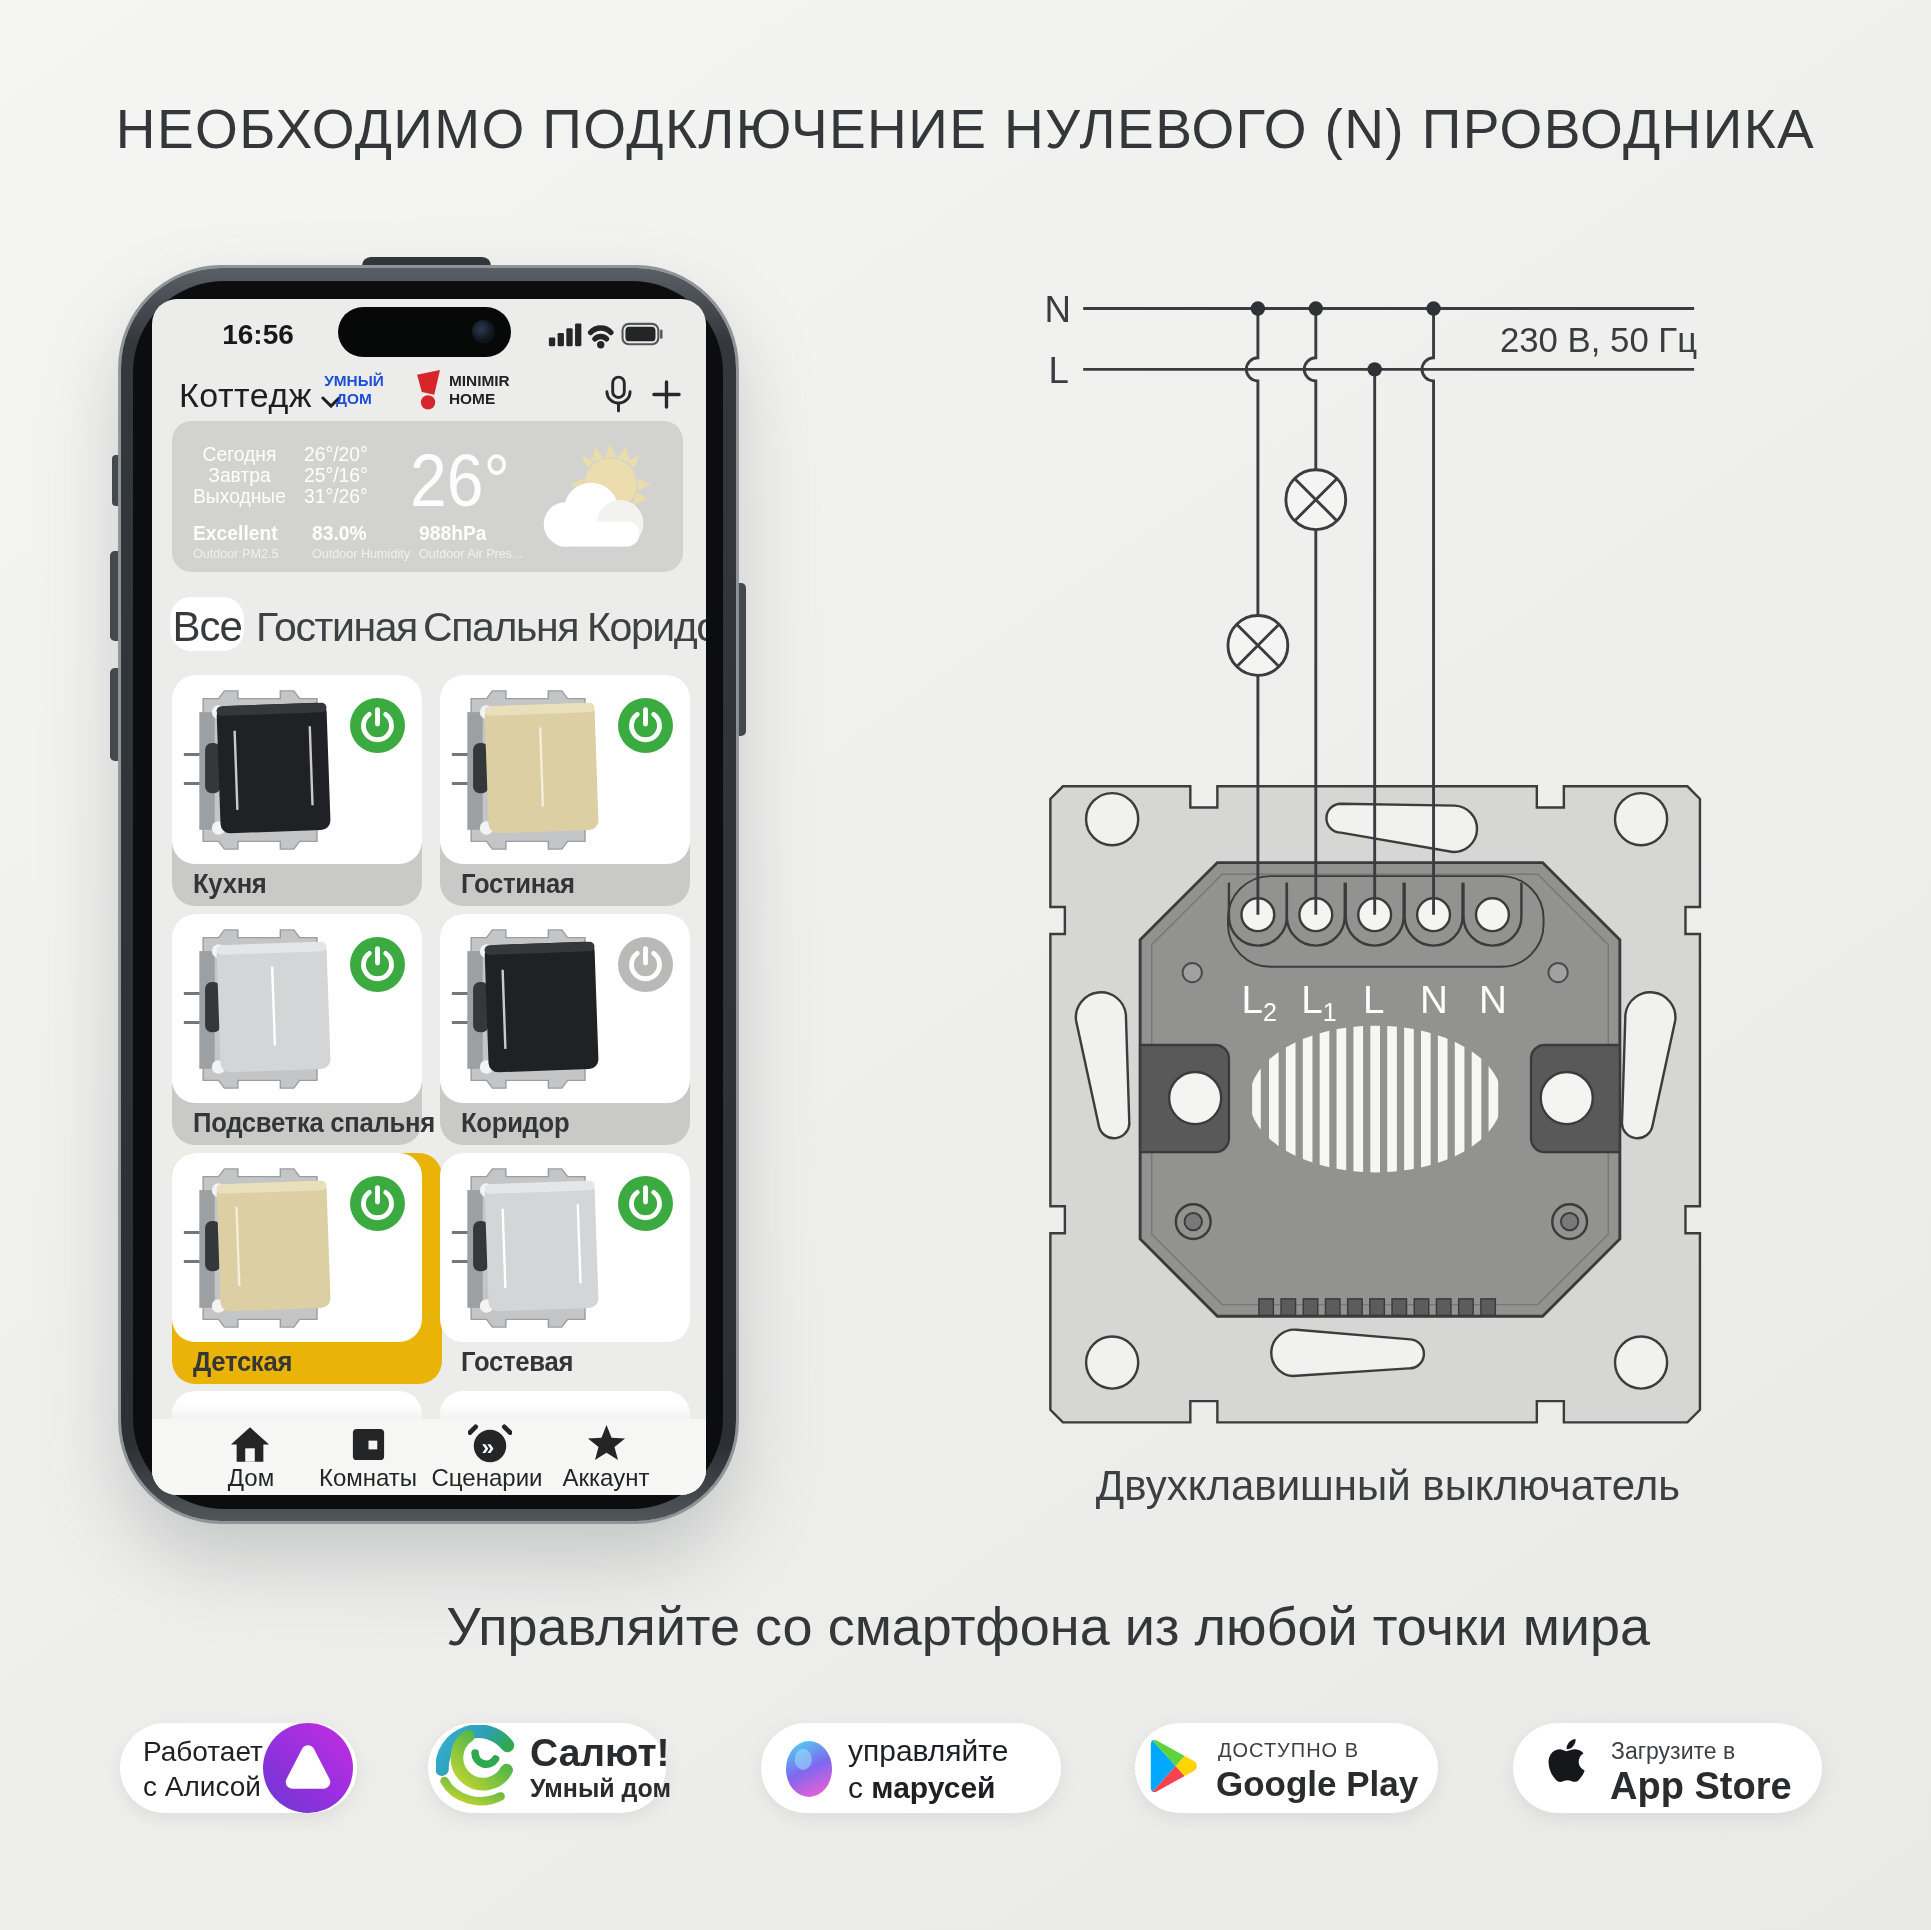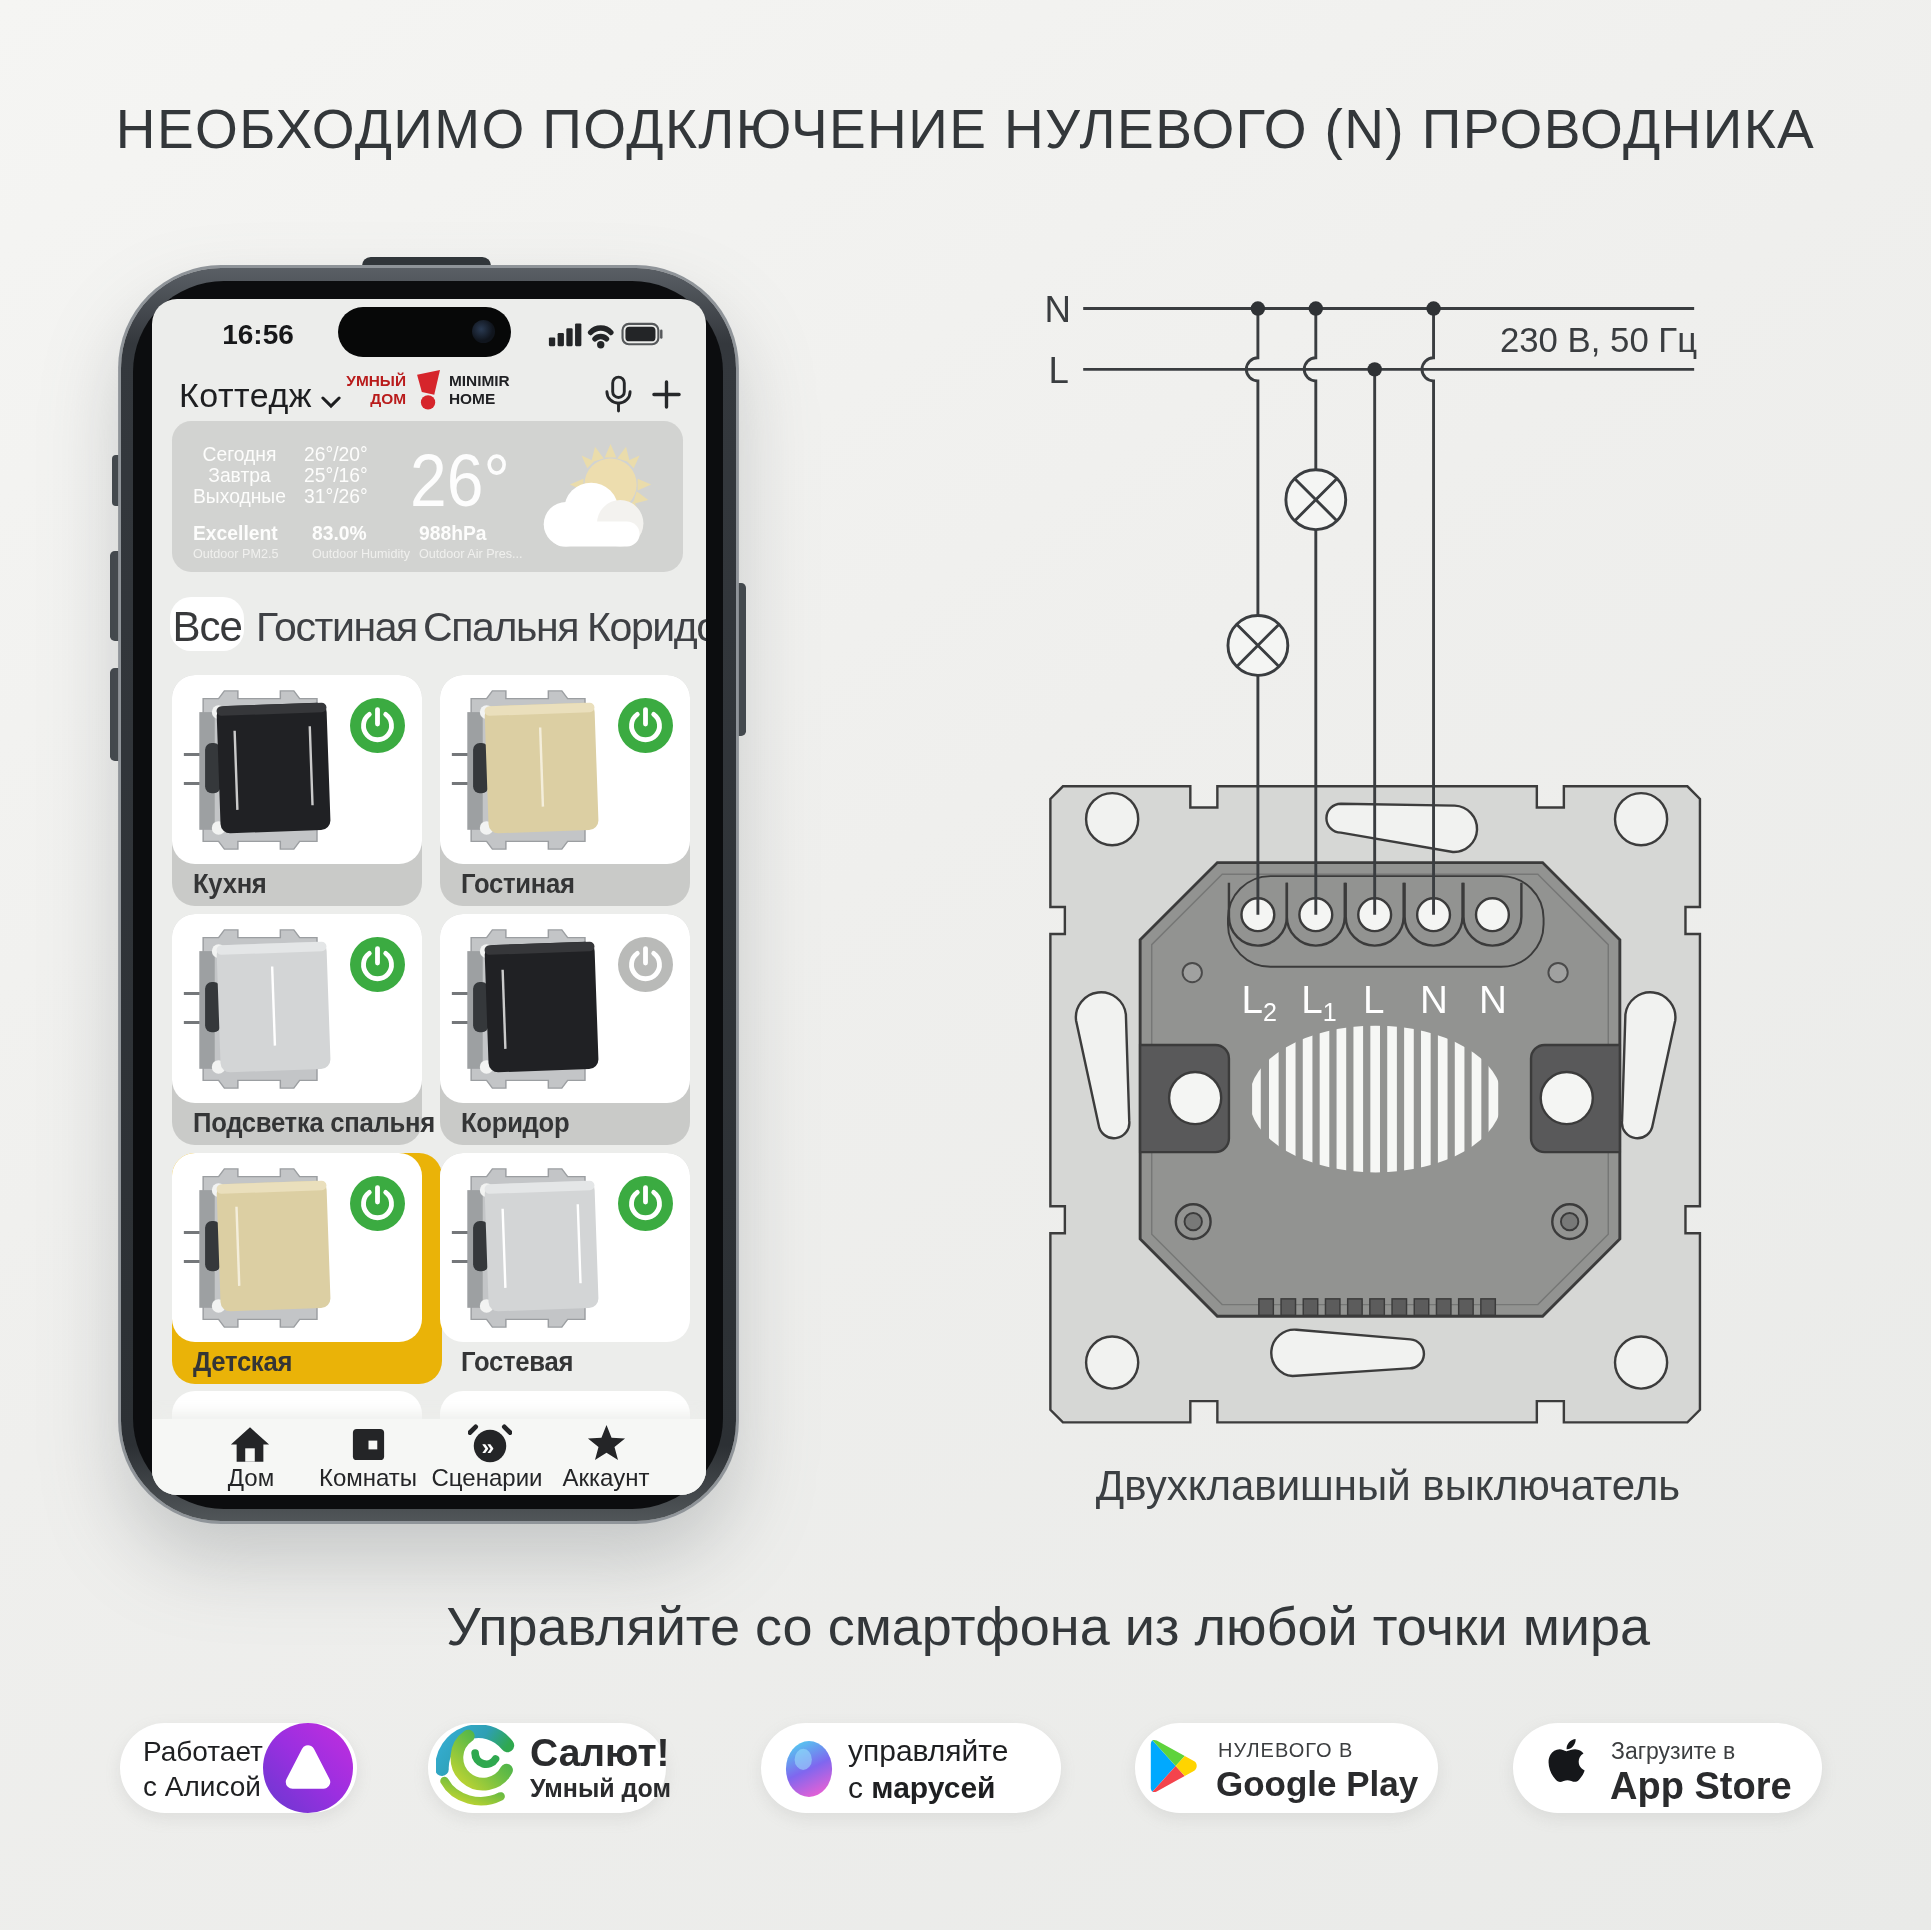--- a/index.html
+++ b/index.html
@@ -51,21 +51,21 @@
         <rect x="83" y="7" width="31" height="15" rx="4" fill="#232527"></rect>
         <path d="M120,11 v7" stroke="#55585a" stroke-width="2.5" stroke-linecap="round"></path>
       </svg>
 
       <div class="abs" style="left:27px;top:77px;font-size:34px;font-weight:500;color:#1d1e20;letter-spacing:0.5px;">Коттедж</div>
 
       <svg class="abs" style="left:168px;top:97px;" width="22" height="13.5" viewBox="0 0 30 20">
         <path d="M3,3 L15,15 L27,3" fill="none" stroke="#1d1e20" stroke-width="4.5" stroke-linecap="round"></path>
       </svg>
 
-      <div class="abs" style="left:150px;top:73px;width:104px;text-align:right;font-size:15.4px;font-weight:700;color:#b91c1c;line-height:18.3px;">УМНЫЙ<br>ДОМ</div>
+      <div class="abs" style="left:150px;top:73px;width:104px;text-align:center;font-size:15.4px;font-weight:700;color:#1d4ed8;line-height:18.3px;">УМНЫЙ<br>ДОМ</div>
 
       <svg class="abs" style="left:264px;top:70px;" width="26" height="42" viewBox="0 0 27 44">
         <path d="M1,6 L25,1 L19,27 L6,24 Z" fill="#d6252b"></path>
         <circle cx="12.5" cy="35" r="7.5" fill="#d6252b"></circle>
       </svg>
 
       <div class="abs" style="left:297px;top:73px;width:116px;text-align:left;font-size:15.4px;font-weight:700;color:#202124;line-height:18.3px;">MINIMIR<br>HOME</div>
 
       <svg class="abs" style="left:452px;top:76px;" width="29" height="41" viewBox="0 0 30 42">
         <rect x="9" y="2" width="12" height="21" rx="6" fill="none" stroke="#26282a" stroke-width="3"></rect>
@@ -504,21 +504,21 @@
     <div class="abs" style="left:87px;top:8.7px;font-size:30px;line-height:37px;color:#1e1f21;">управляйте<br>с <b>марусей</b></div>
   </div>
 
   <div class="abs" style="left:1135px;top:1723px;width:303px;height:90px;border-radius:45px;background:#ffffff;box-shadow:0 5.8px 15.4px rgba(150,152,150,0.18);">
     <svg class="abs" style="left:15.4px;top:15.4px;" width="48" height="56" viewBox="0 0 58 66">
       <path d="M3,2 C1.7,3 1,4.7 1,6.7 V59.3 C1,61.3 1.7,63 3,64 L31,33 Z" fill="#00a9ff"></path>
       <path d="M3,2 C4.3,1.2 6.2,1.2 8.1,2.3 L42,21 L31,33 Z" fill="#5ed33c"></path>
       <path d="M3,64 C4.3,64.8 6.2,64.8 8.1,63.7 L42,45 L31,33 Z" fill="#f4434c"></path>
       <path d="M42,21 L31,33 L42,45 L53.5,38.6 C57.5,36.4 57.5,29.6 53.5,27.4 Z" fill="#ffd400"></path>
     </svg>
-    <div class="abs" style="left:83px;top:16.4px;font-size:20px;letter-spacing:1px;color:#3c3e40;">НУЛЕВОГО В</div>
+    <div class="abs" style="left:83px;top:16.4px;font-size:20px;letter-spacing:1px;color:#3c3e40;">ДОСТУПНО В</div>
     <div class="abs" style="left:81px;top:41px;font-size:35px;font-weight:700;color:#2a2b2d;">Google Play</div>
   </div>
 
   <div class="abs" style="left:1513px;top:1723px;width:309px;height:90px;border-radius:45px;background:#ffffff;box-shadow:0 5.8px 15.4px rgba(150,152,150,0.18);">
     <svg class="abs" style="left:31px;top:14.5px;" width="48" height="58" viewBox="0 0 56 68">
       <g transform="scale(0.31)" fill="#15171a">
       <path d="M150.37 130.25c-2.45 5.66-5.35 10.87-8.71 15.66-4.58 6.53-8.33 11.05-11.22 13.56-4.48 4.12-9.28 6.23-14.42 6.35-3.69 0-8.14-1.05-13.32-3.18-5.2-2.12-9.97-3.17-14.34-3.17-4.58 0-9.49 1.05-14.75 3.17-5.26 2.13-9.5 3.24-12.74 3.35-4.93 .21-9.84-1.96-14.75-6.52-3.13-2.73-7.04-7.41-11.73-14.04-5.03-7.08-9.17-15.29-12.41-24.65-3.47-10.11-5.21-19.9-5.21-29.38 0-10.86 2.35-20.22 7.04-28.07 3.69-6.3 8.61-11.28 14.76-14.93s12.79-5.51 19.95-5.63c3.91 0 9.05 1.21 15.43 3.59 6.36 2.39 10.45 3.6 12.24 3.6 1.34 0 5.88-1.42 13.57-4.24 7.28-2.62 13.42-3.7 18.45-3.28 13.63 1.1 23.87 6.47 30.68 16.15-12.19 7.39-18.22 17.73-18.1 31 .11 10.34 3.86 18.94 11.23 25.77 3.34 3.17 7.07 5.62 11.22 7.36-.9 2.61-1.85 5.11-2.86 7.51zM119.11 7.24c0 8.1-2.96 15.67-8.86 22.67-7.12 8.32-15.73 13.13-25.07 12.38a25.2 25.2 0 0 1-.19-3.07c0-7.78 3.39-16.1 9.4-22.91 3-3.45 6.82-6.31 11.45-8.6 4.62-2.25 8.99-3.5 13.1-3.73 .12 1.08 .17 2.17 .17 3.26z"></path>
       </g>
     </svg>
     <div class="abs" style="left:98px;top:15.4px;font-size:23px;color:#3c3e40;">Загрузите в</div>

